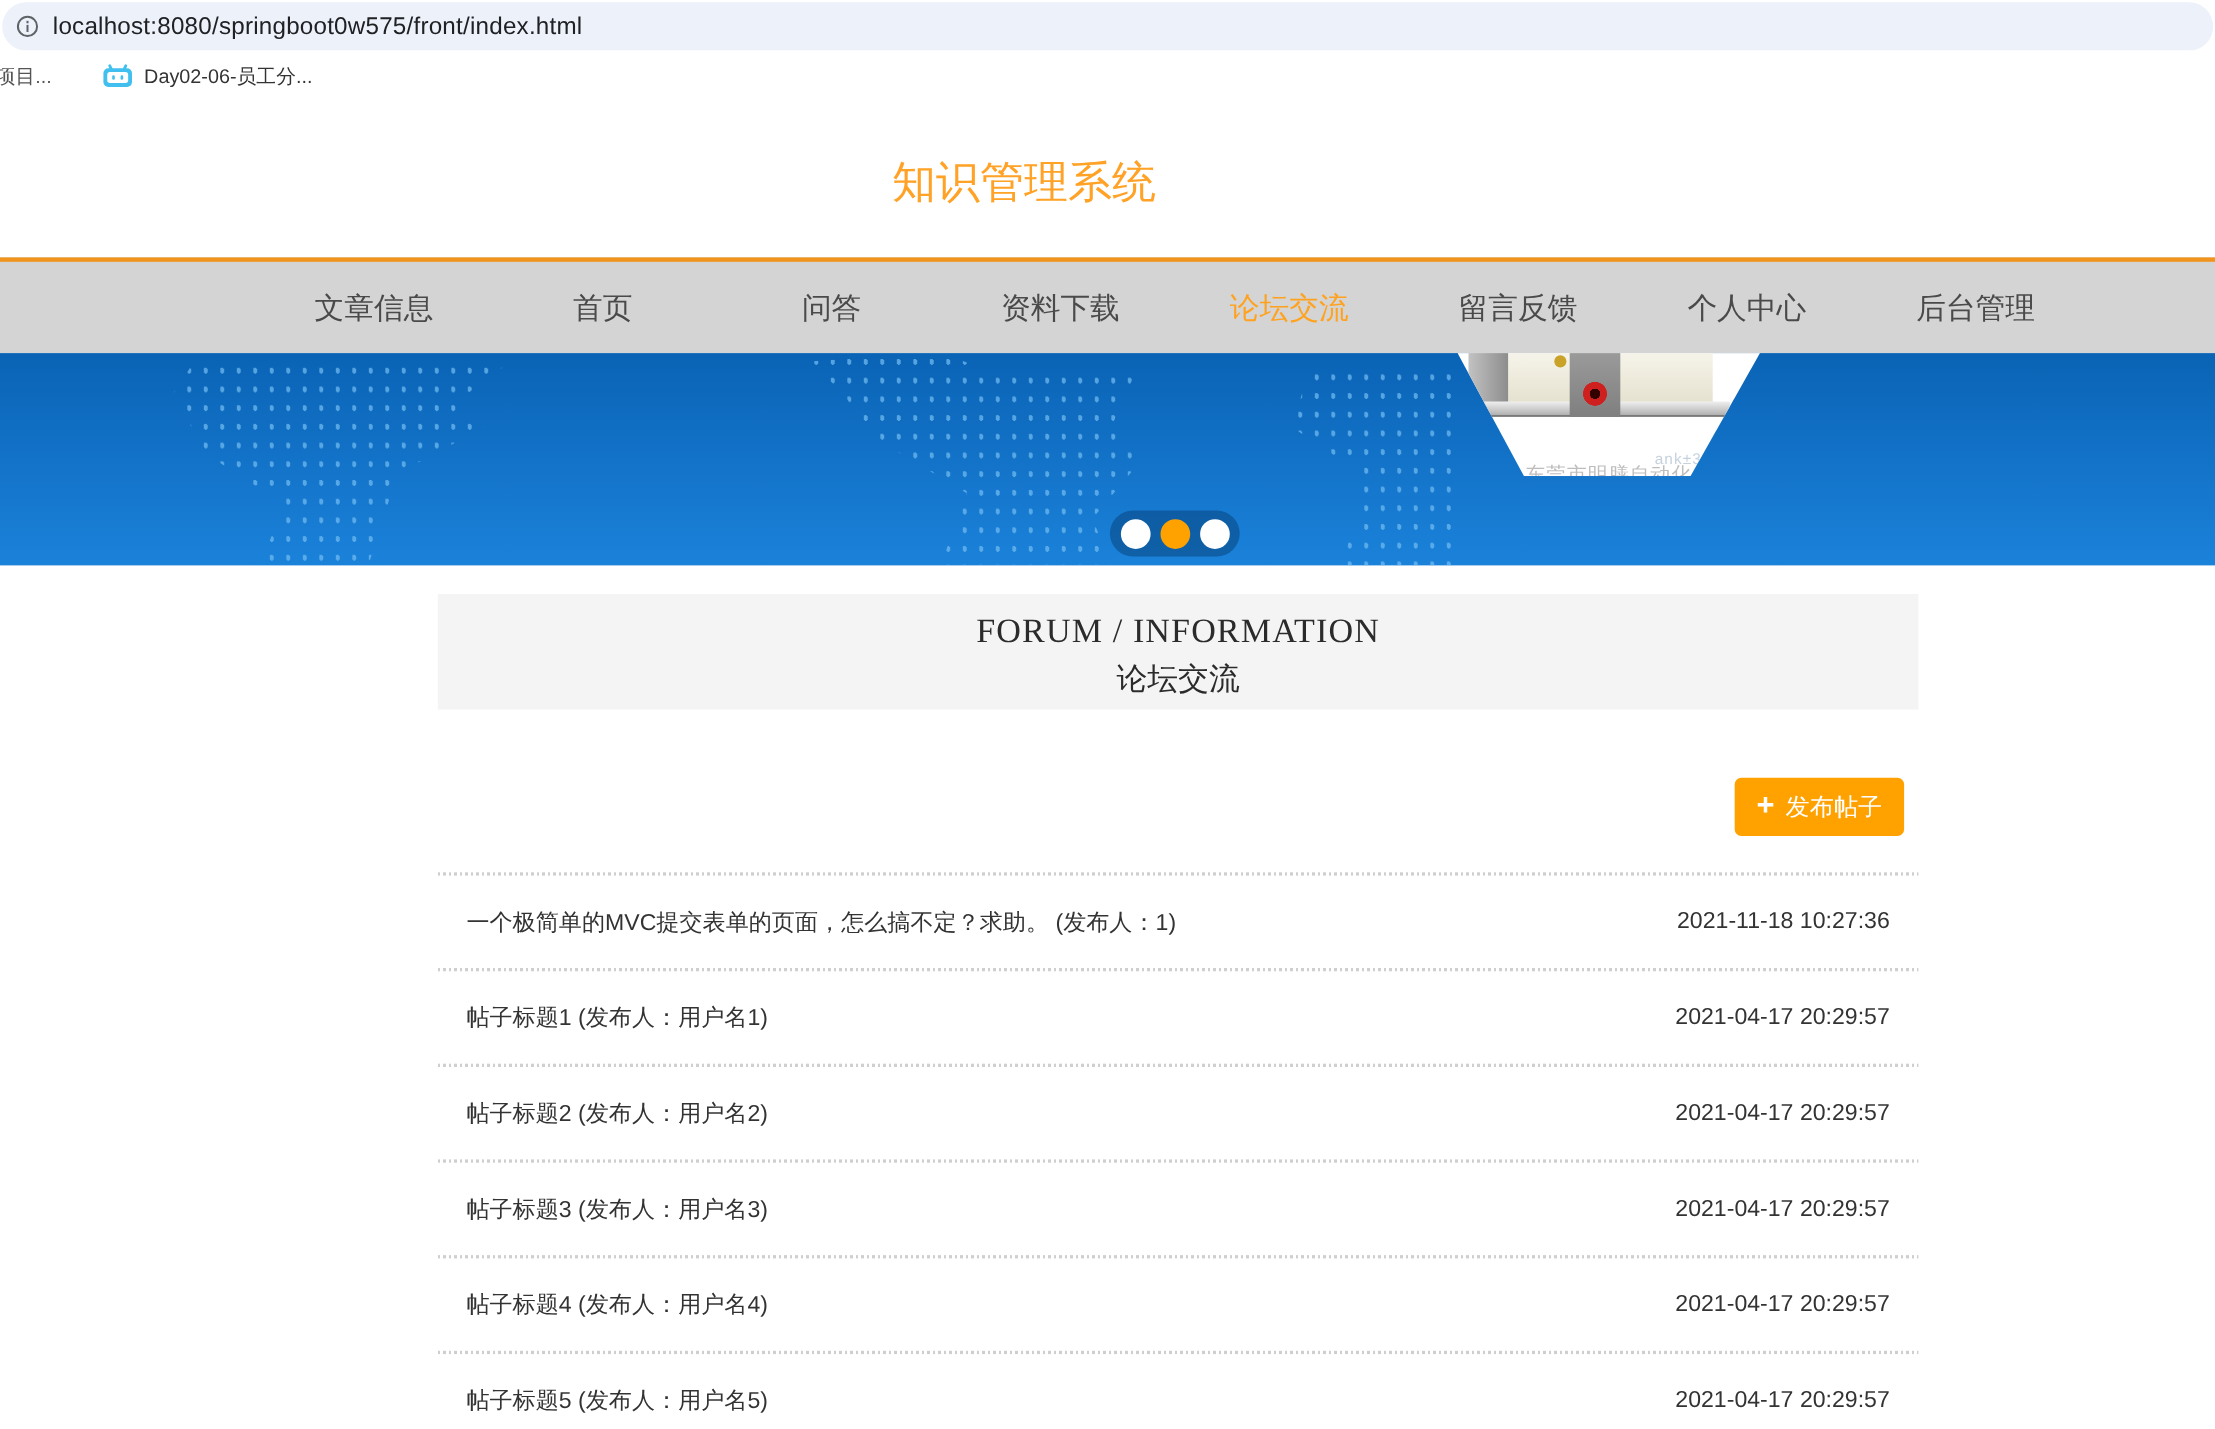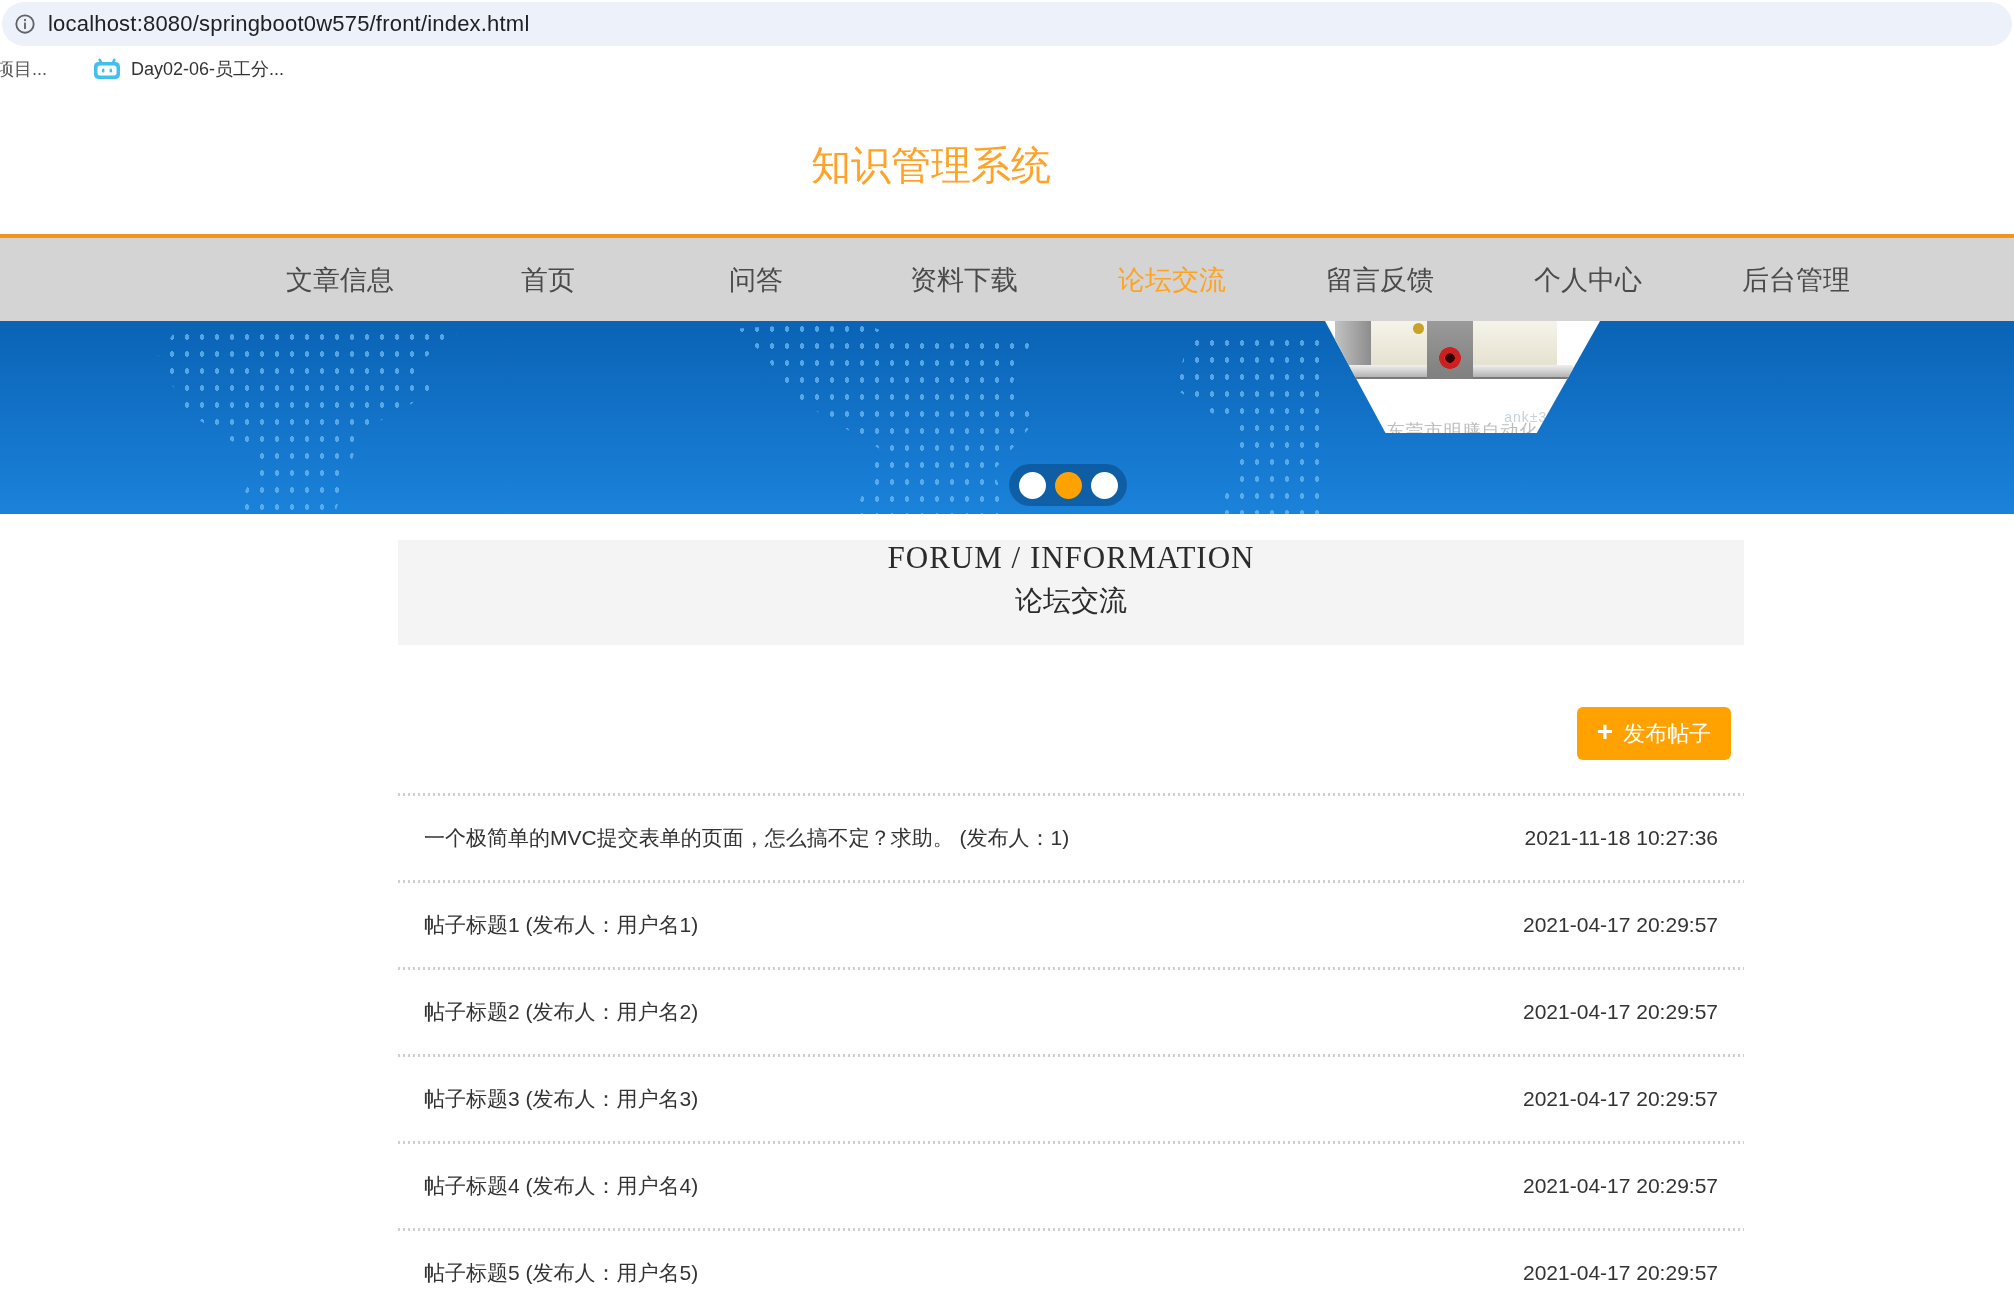--- a/index.html
+++ b/index.html
@@ -64,21 +64,21 @@
 
   .dots-pill { position:absolute; left:1009px; top:143px; width:118px; height:42px;
     border-radius:21px; background:rgba(8,70,128,.55); display:flex; align-items:center;
     justify-content:center; gap:9px; }
   .dot { width:27px; height:27px; border-radius:50%; background:#fff; cursor:pointer; }
   .dot.active { background:#ffa200; }
 
   
   .section-box { position:absolute; left:398px; top:540px; width:1346px; height:105px;
     background:#f4f4f4; text-align:center; }
-  .sec-en { margin-top:0; font-family:"Liberation Serif", serif; font-size:31px;
+  .sec-en { margin-top:16px; font-family:"Liberation Serif", serif; font-size:31px;
     color:#2b2b2b; letter-spacing:1px; }
   .sec-zh { margin-top:6px; font-family:"Liberation Serif", serif; font-size:28px; color:#2b2b2b; }
 
   .post-btn { position:absolute; left:1577px; top:707px; width:154px; height:53px;
     background:#ffa200; border:none; border-radius:6px; color:#fff; font-size:22px;
     display:flex; align-items:center; justify-content:center; gap:10px; cursor:pointer;
     font-family:"Liberation Sans", sans-serif; }
   .post-btn .plus { font-size:28px; font-weight:bold; line-height:1; margin-top:-3px; }
 
   .post-list { position:absolute; left:398px; top:793px; width:1346px; }

